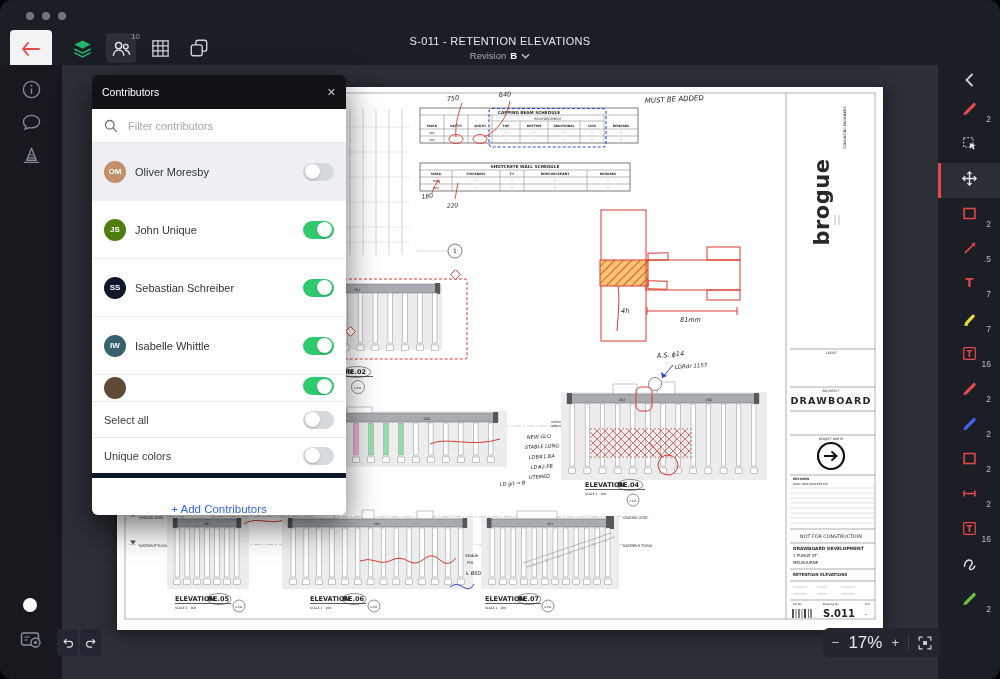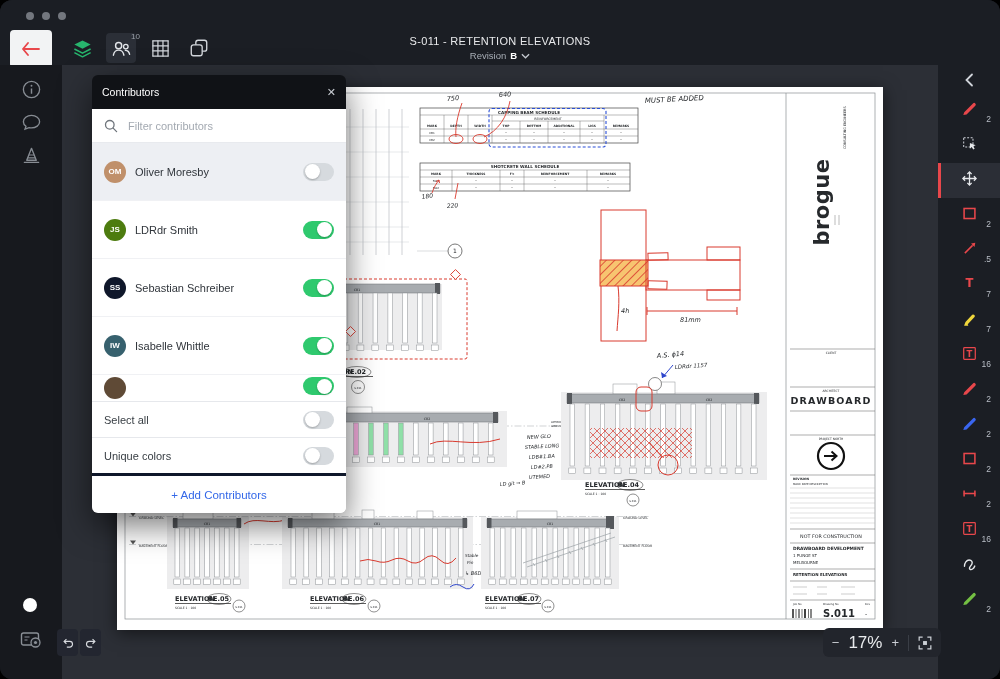--- a/index.html
+++ b/index.html
@@ -62,21 +62,21 @@
     display:flex;align-items:center;justify-content:center;flex:none;background:#888;}
   .c-name{font-size:11px;color:#30353b;}
   .toggle{margin-left:auto;width:31px;height:18px;border-radius:9px;background:#d6dade;position:relative;flex:none;}
   .toggle .knob{position:absolute;top:1.5px;left:2px;width:15px;height:15px;border-radius:50%;background:#fff;
     box-shadow:0 1px 2px rgba(0,0,0,.25);}
   .toggle.on{background:#2fc96e;}
   .toggle.on .knob{left:auto;right:2px;}
   .option-row{height:35px;display:flex;align-items:center;padding:0 12px;border-top:1px solid #e6e8ec;
     font-size:11px;color:#3a4046;}
   .option-row .toggle{margin-left:auto;}
-  .add-row{height:37px;display:flex;align-items:center;justify-content:center;border-top:3px solid #0f172a;}
+  .add-row{height:37px;display:flex;align-items:flex-end;justify-content:center;border-top:5px solid #0f172a;}
   .add-link{color:#3468e8;font-size:11.5px;font-weight:500;}
 </style>
 </head>
 <body>
 
 <div class="window">
 
   <div class="topbar">
     <div class="dots">
       <span></span>
@@ -670,21 +670,21 @@
 
       <div class="c-row hl">
             <span class="avatar" style="background: rgb(192, 144, 106);">OM</span>
             <span class="c-name">Oliver Moresby</span>
             <span class="toggle">
               <span class="knob"></span>
             </span>
           </div>
           <div class="c-row">
             <span class="avatar" style="background: #4d7c0f;">JS</span>
-            <span class="c-name">LDRdr Smith</span>
+            <span class="c-name">John Unique</span>
             <span class="toggle on">
               <span class="knob"></span>
             </span>
           </div>
           <div class="c-row">
             <span class="avatar" style="background: #0f172a;">SS</span>
             <span class="c-name">Sebastian Schreiber</span>
             <span class="toggle on">
               <span class="knob"></span>
             </span>

